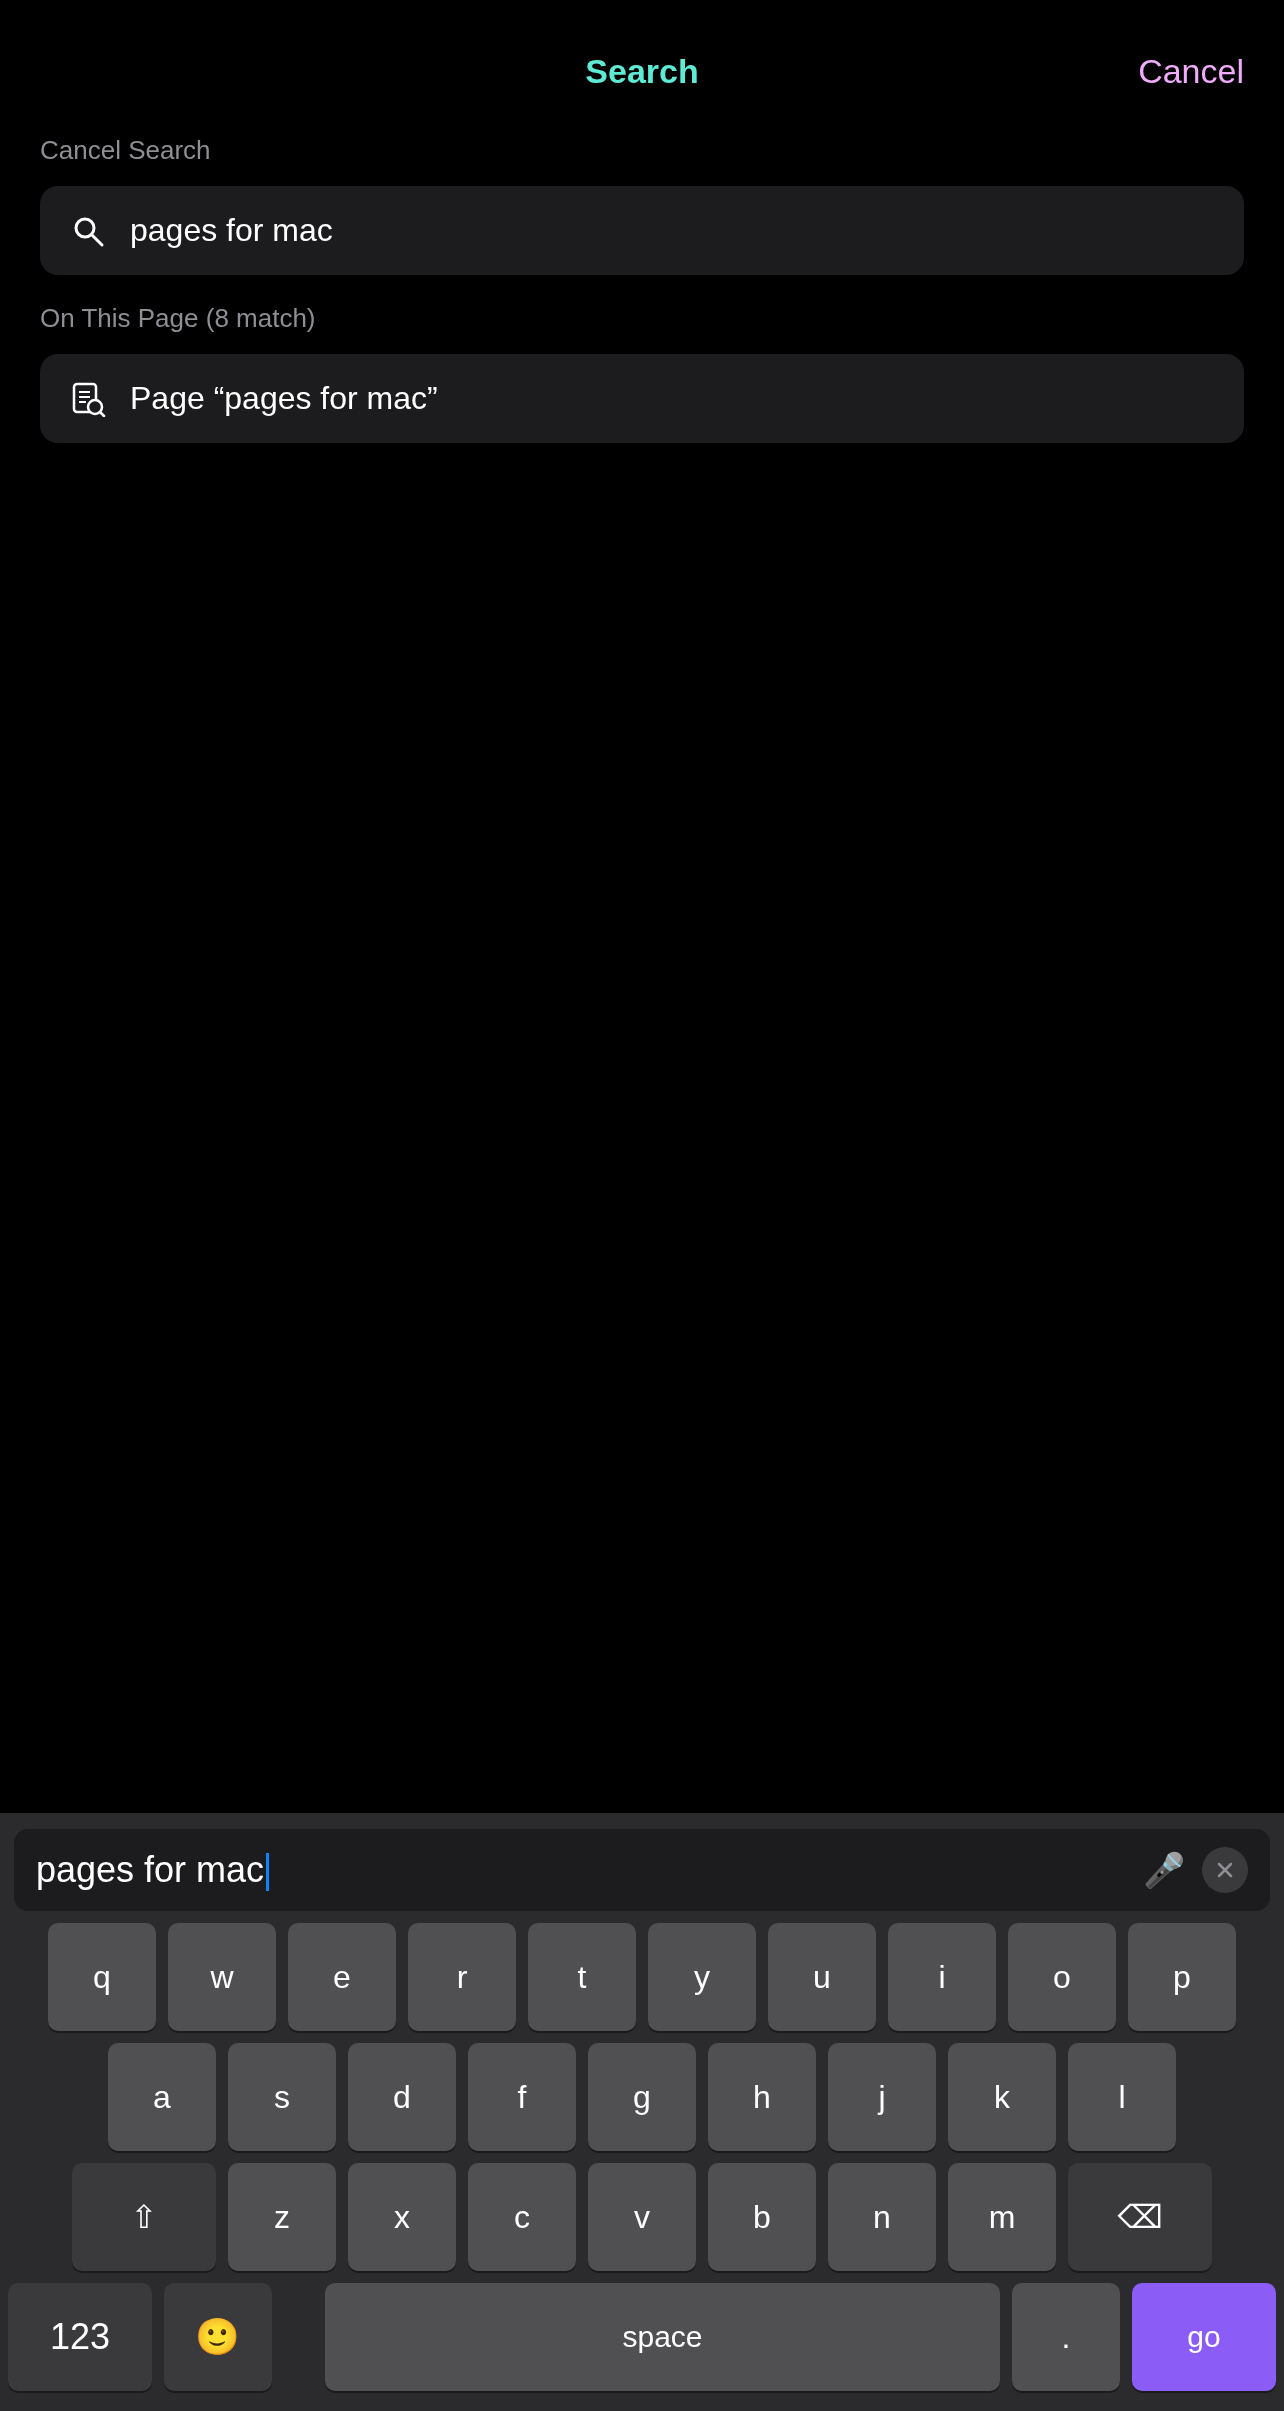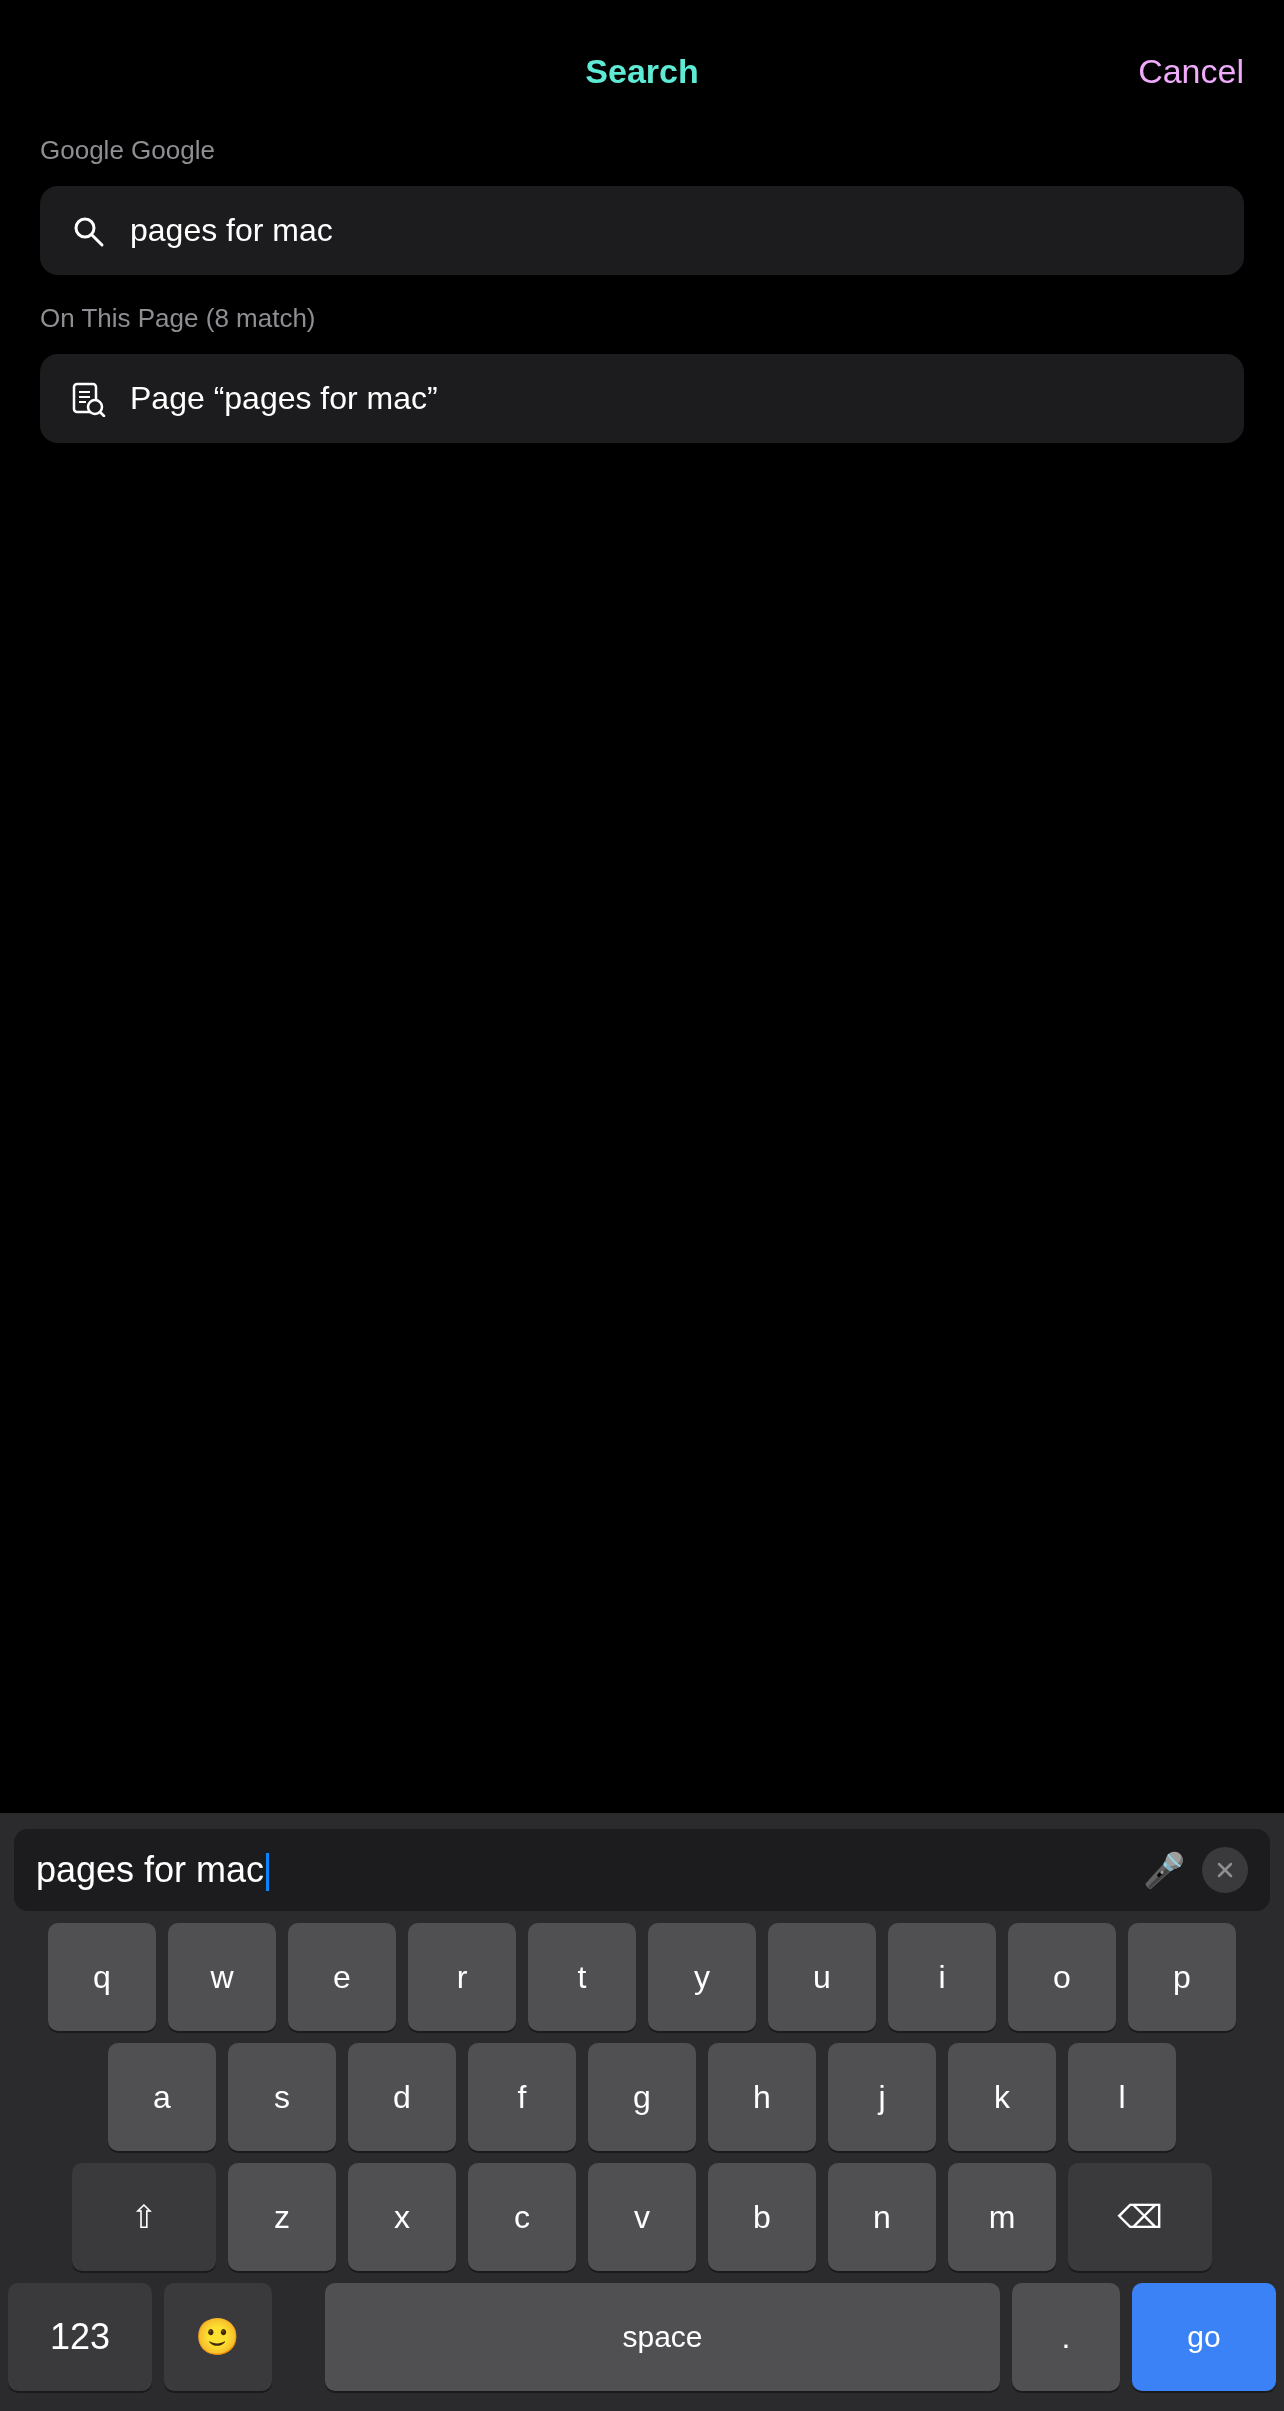--- a/index.html
+++ b/index.html
@@ -189,21 +189,21 @@
       color: #fff;
       margin-left: 41px;
     }
 
     .key.period {
       max-width: 108px;
       flex: 1;
     }
 
     .key.go {
-      background: #3b82f6;
+      background: #8b5cf6;
       max-width: 144px;
       flex: 1.3;
       font-size: 30px;
       font-weight: 500;
     }
 
     
     .search-icon-svg {
       width: 36px;
       height: 36px;
@@ -233,21 +233,21 @@
 </head>
 <body>
 
 <div class="header">
   <span class="header-title">Search</span>
   <button class="header-cancel">Cancel</button>
 </div>
 
 <div class="search-content">
 
-  <div class="section-label section-spacer">Google Google</div>
+  <div class="section-label section-spacer">Cancel Search</div>
   <div class="search-result-item">
     <span class="icon">
       <svg class="search-icon-svg" viewBox="0 0 36 36" fill="none">
         <circle cx="15" cy="15" r="9" stroke="white" stroke-width="3"></circle>
         <line x1="22" y1="22" x2="32" y2="32" stroke="white" stroke-width="3" stroke-linecap="round"></line>
       </svg>
     </span>
     <span class="item-text">pages for mac</span>
   </div>
 

